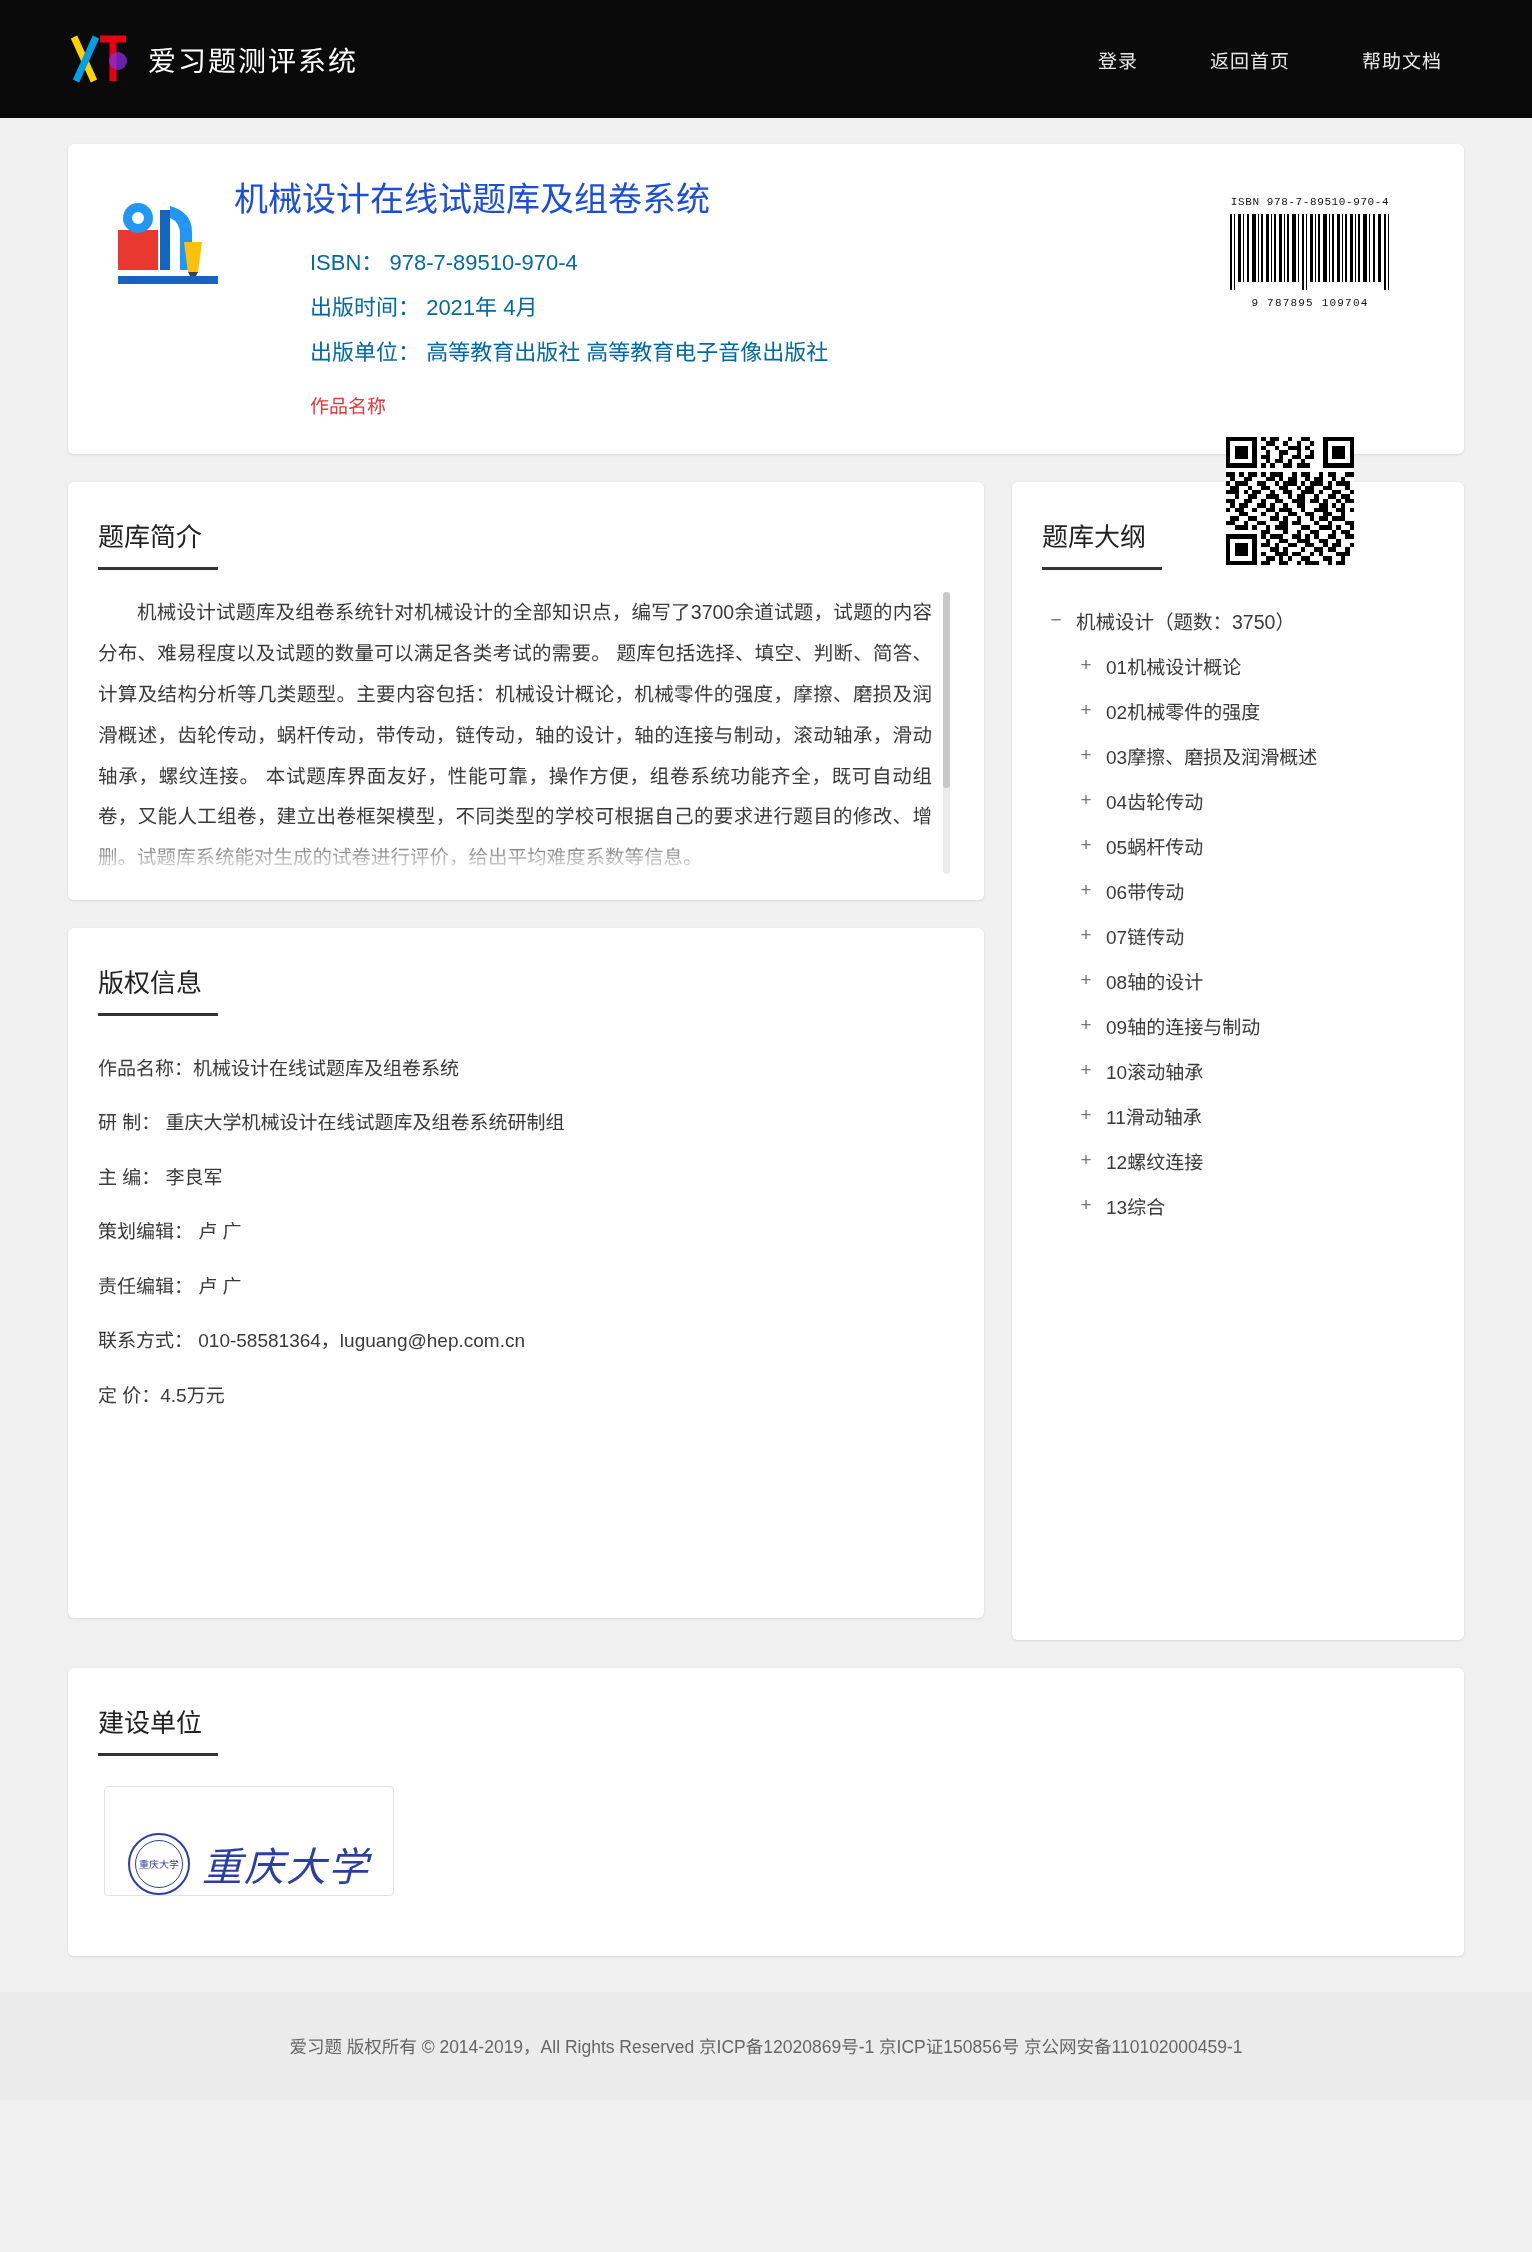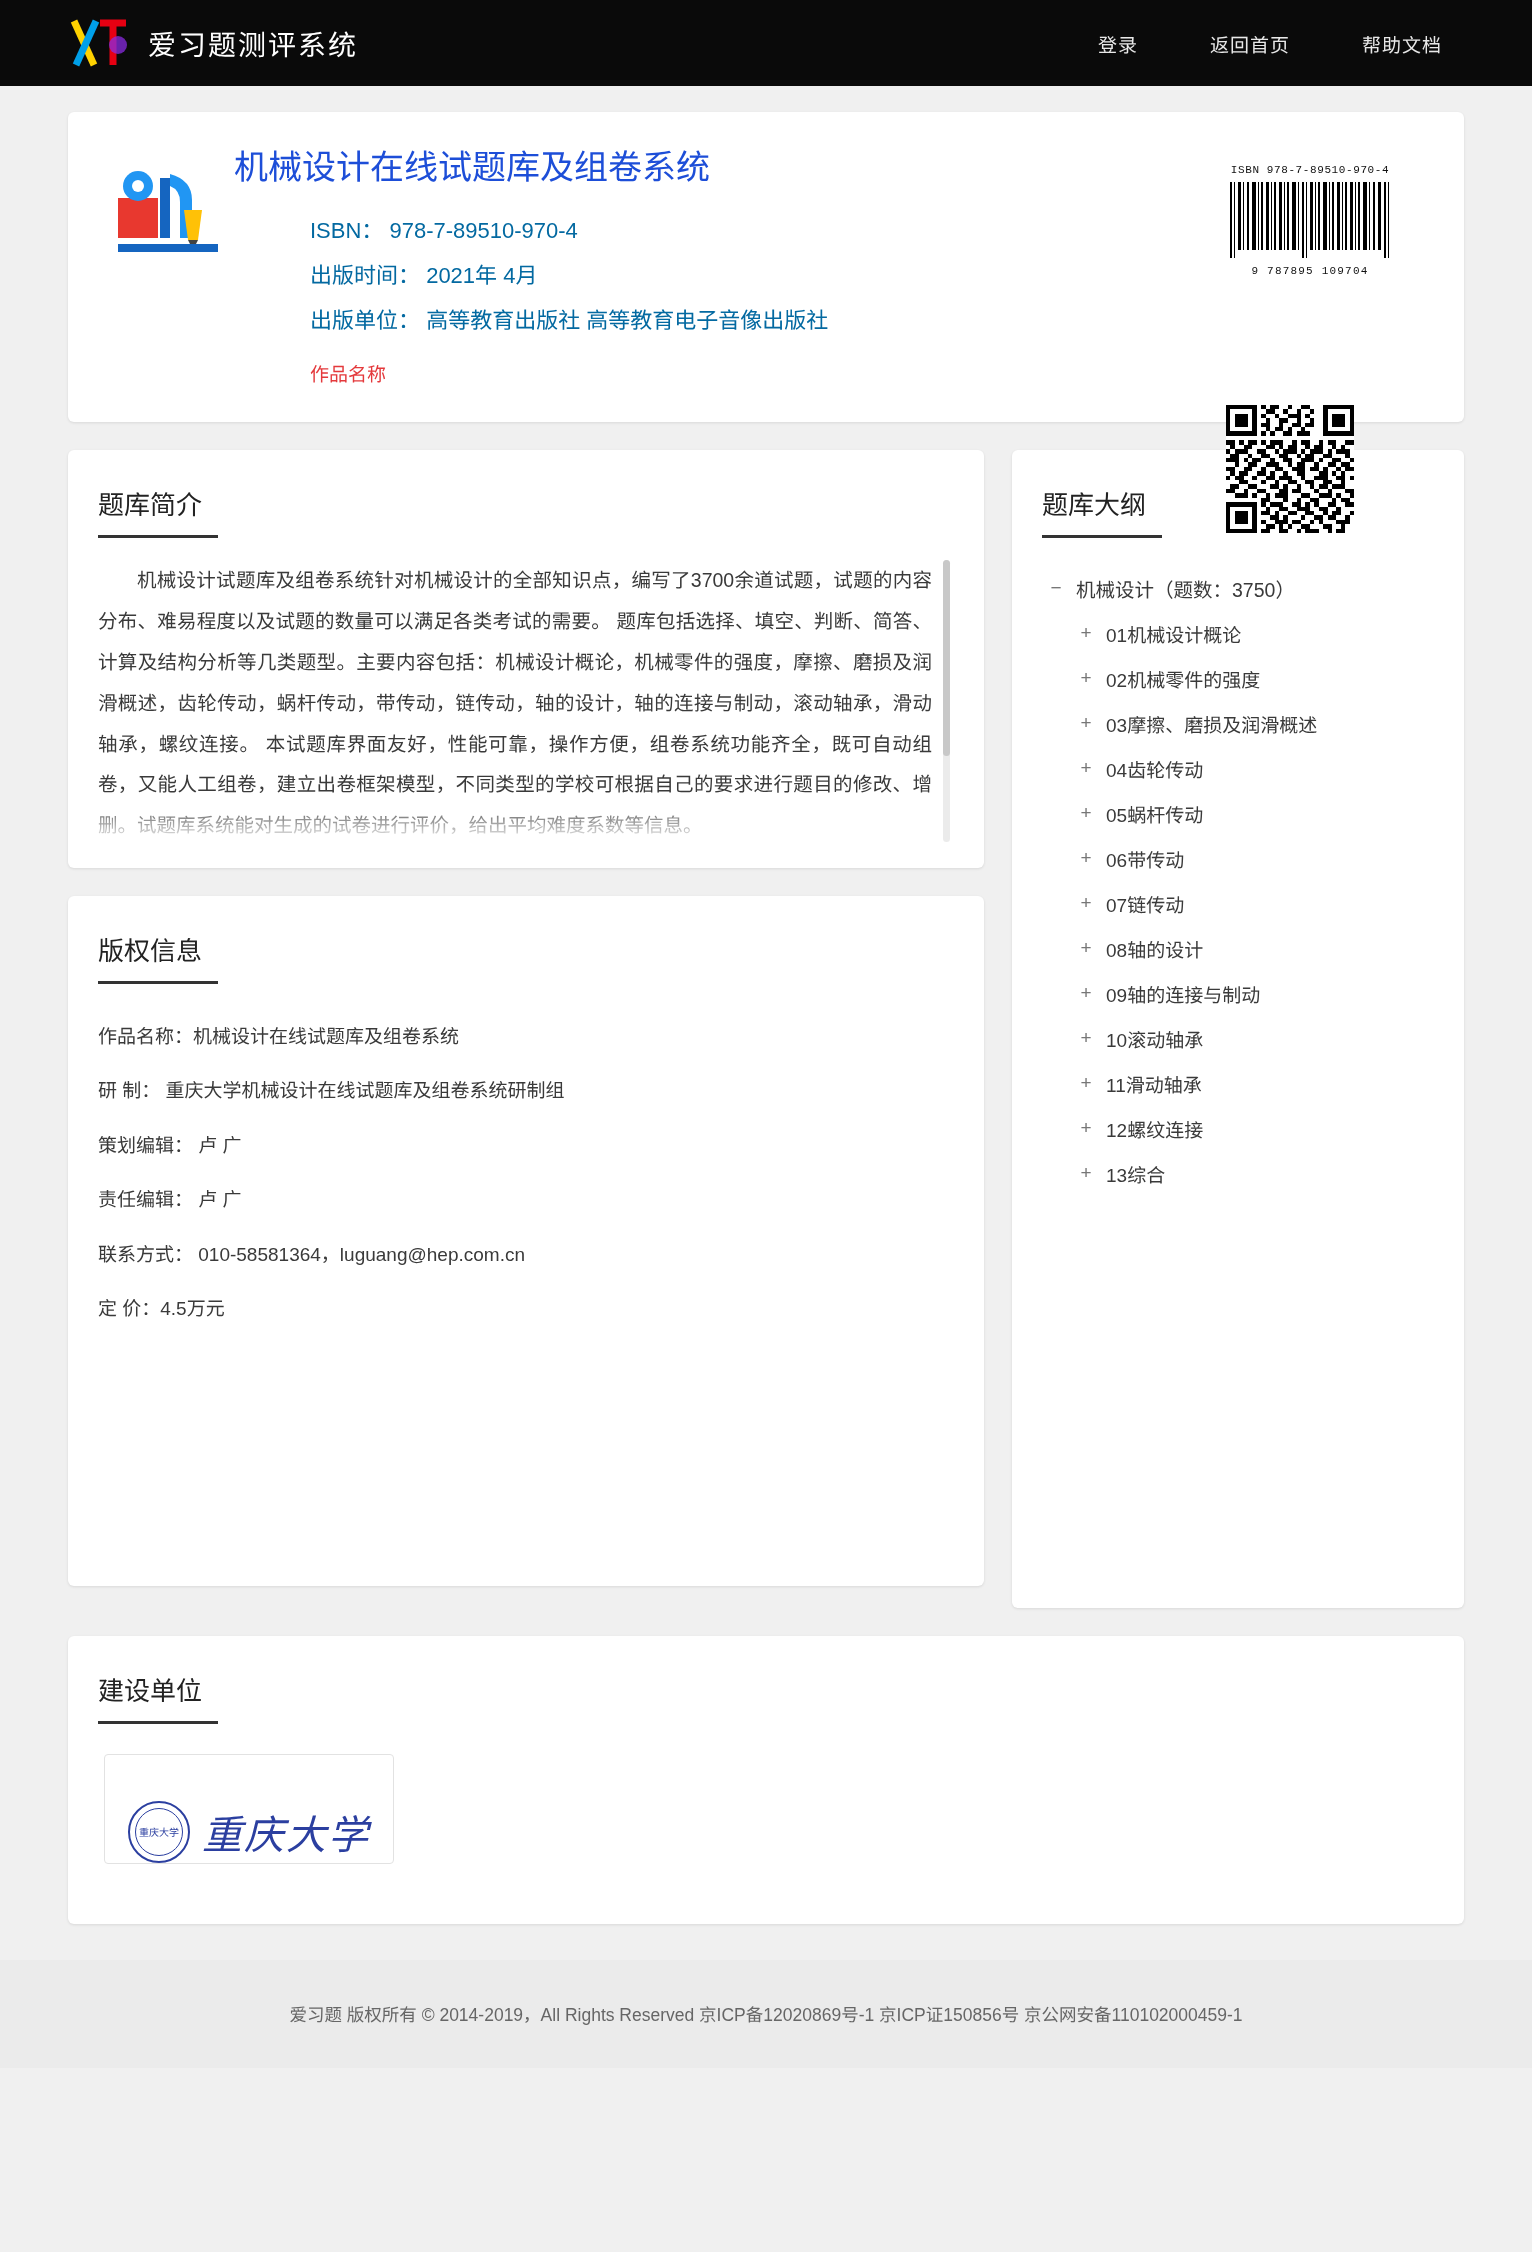--- a/index.html
+++ b/index.html
@@ -7,21 +7,21 @@
     margin: 0; padding: 0;
     width: 1532px;
     background: #f0f0f0;
     font-family: "Liberation Sans", "DejaVu Sans", sans-serif;
     color: #333;
   }
   body { width: 1532px; }
 
   
   .topbar {
-    height: 86px;
+    height: 118px;
     background: #0a0a0a;
     display: flex;
     align-items: center;
     padding: 0 60px 0 68px;
     gap: 45px;
   }
   .brand { display: flex; align-items: center; gap: 18px; }
   .brand-logo { width: 62px; height: 56px; position: relative; }
   .brand-title {
     color: #ffffff;
@@ -613,20 +613,21 @@
             </div>
         </div>
       </div>
 
       <div class="card copy-card">
         <h2 class="sec-title">版权信息</h2>
         <div class="sec-underline"></div>
         <div class="copy-list">
           <div>作品名称：机械设计在线试题库及组卷系统</div>
           <div>研 制： 重庆大学机械设计在线试题库及组卷系统研制组</div>
+          <div>主 编： 李良军</div>
           <div>策划编辑： 卢 广</div>
           <div>责任编辑： 卢 广</div>
           <div>联系方式： 010-58581364，luguang@hep.com.cn</div>
           <div>定 价：4.5万元</div>
         </div>
       </div>
     </div>
 
     <div class="col-right">
       <div class="card outline-card">

